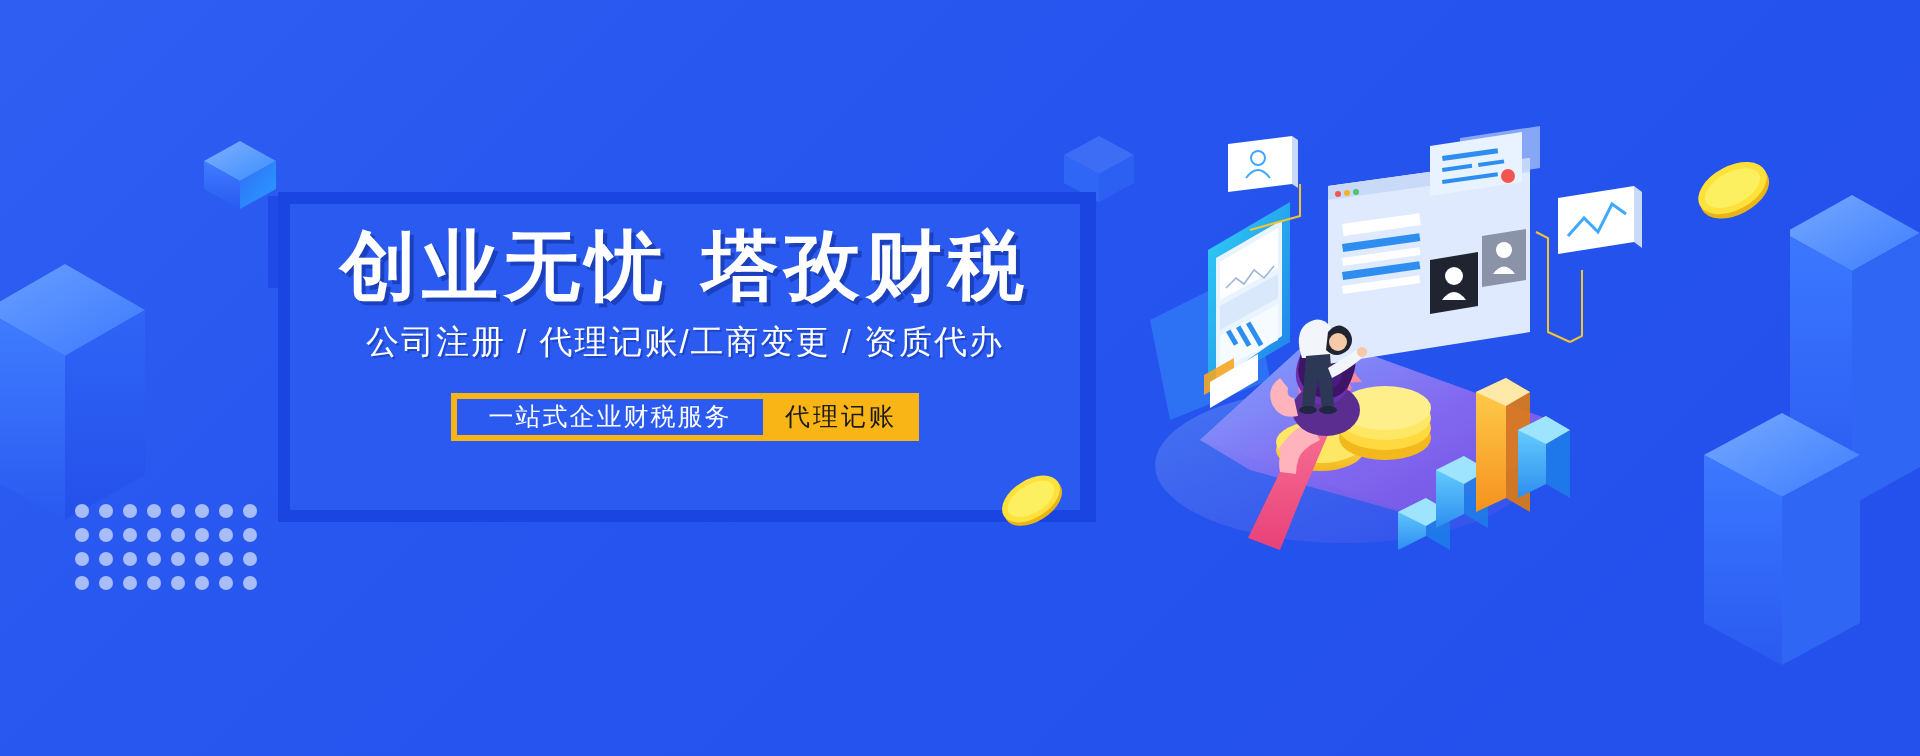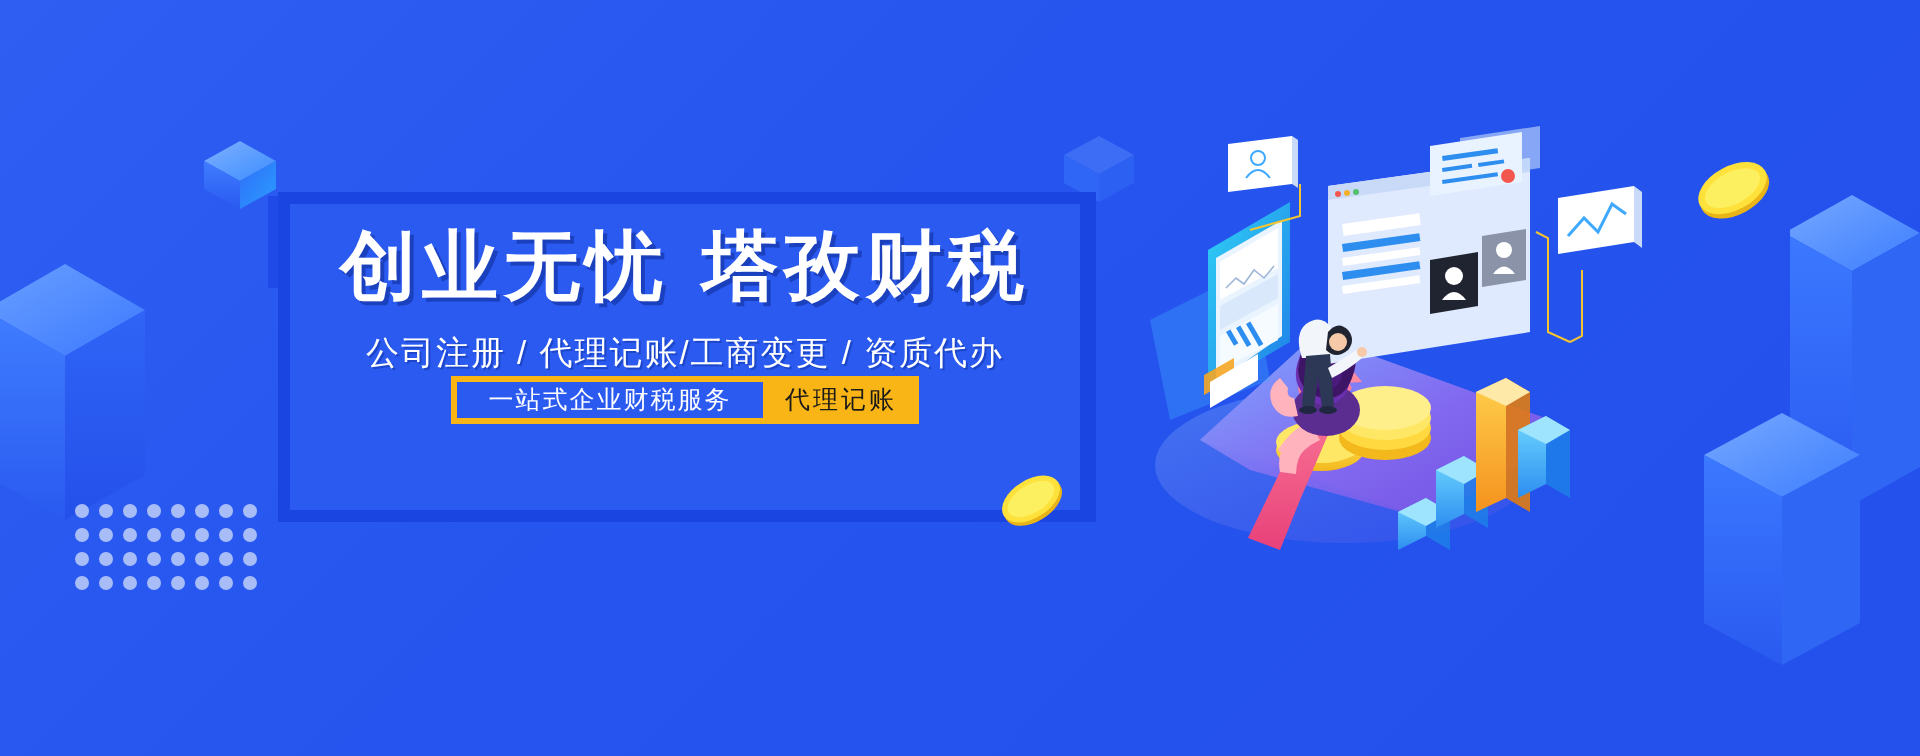--- a/index.html
+++ b/index.html
@@ -60,27 +60,27 @@
 
   .headline{
     color:#ffffff;font-size:76px;line-height:1.05;font-weight:700;
     letter-spacing:6px;white-space:nowrap;
     text-shadow:4px 4px 0 rgba(14,44,150,.55);
     font-family:"Liberation Sans","DejaVu Sans",sans-serif;
   }
   .headline .gap{display:inline-block;width:34px;}
 
   .subline{
-    margin-top:25px;color:#ffffff;font-size:33px;letter-spacing:2px;
+    margin-top:14px;color:#ffffff;font-size:33px;letter-spacing:2px;
     white-space:nowrap;font-weight:500;
     text-shadow:2px 2px 0 rgba(14,44,150,.45);
   }
 
   .cta-row{
-    display:flex;align-items:stretch;
+    margin-top:28px;display:flex;align-items:stretch;
     background:#f9b515;height:48px;width:468px;
   }
   .cta-tag{
     flex:0 0 306px;margin:6px 0 6px 6px;
     background:#2a5af0;color:#ffffff;
     display:flex;align-items:center;justify-content:center;
     font-size:25px;letter-spacing:2px;white-space:nowrap;
   }
   .cta-btn{
     flex:1;display:flex;align-items:center;justify-content:center;

